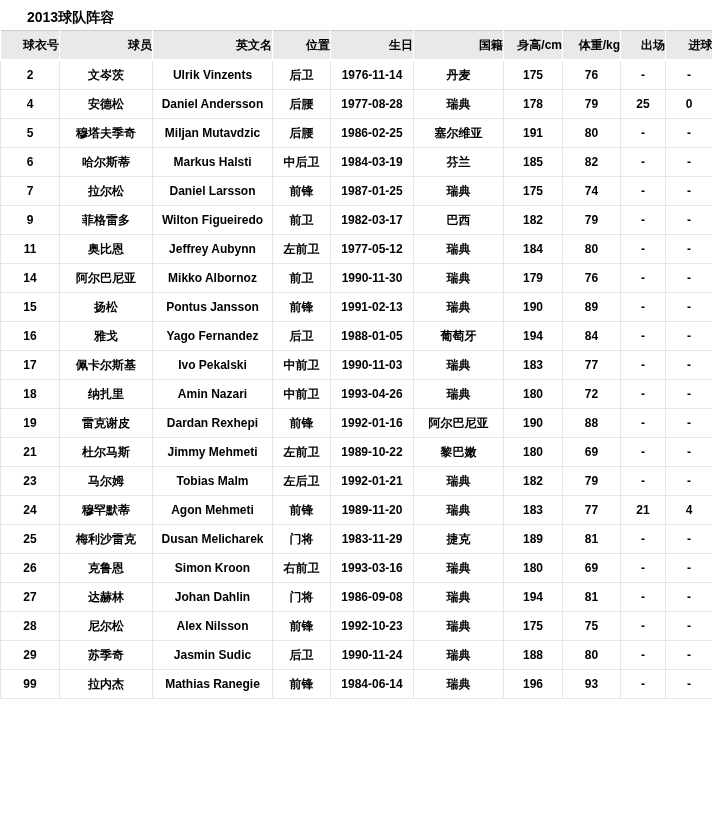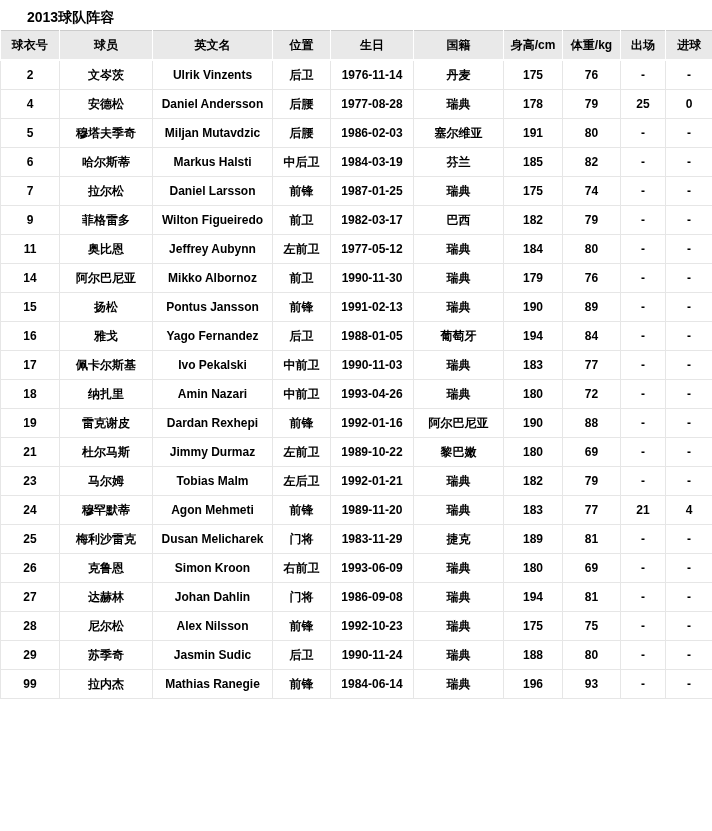--- a/index.html
+++ b/index.html
@@ -24,21 +24,21 @@
   table.roster {
     width: 712px;
     border-collapse: collapse;
     table-layout: fixed;
   }
   table.roster thead th {
     background: #e9e9e9;
     height: 28px;
     font-size: 12px;
     font-weight: bold;
-    text-align: center;
+    text-align: right;
     vertical-align: middle;
     padding: 0;
     border-top: 1px solid #cccccc;
     border-left: 1px solid #ffffff;
     border-right: 1px solid #ffffff;
     border-bottom: 2px solid #ffffff;
     overflow: hidden;
     white-space: nowrap;
   }
   table.roster thead th:first-child { border-left: none; }
@@ -111,21 +111,21 @@
         <td>178</td>
         <td>79</td>
         <td>25</td>
         <td>0</td>
       </tr>
       <tr>
         <td>5</td>
         <td>穆塔夫季奇</td>
         <td>Miljan Mutavdzic</td>
         <td>后腰</td>
-        <td>1986-02-03</td>
+        <td>1986-02-25</td>
         <td>塞尔维亚</td>
         <td>191</td>
         <td>80</td>
         <td>-</td>
         <td>-</td>
       </tr>
       <tr>
         <td>6</td>
         <td>哈尔斯蒂</td>
         <td>Markus Halsti</td>
@@ -241,21 +241,21 @@
         <td>1992-01-16</td>
         <td>阿尔巴尼亚</td>
         <td>190</td>
         <td>88</td>
         <td>-</td>
         <td>-</td>
       </tr>
       <tr>
         <td>21</td>
         <td>杜尔马斯</td>
-        <td>Jimmy Durmaz</td>
+        <td>Jimmy Mehmeti</td>
         <td>左前卫</td>
         <td>1989-10-22</td>
         <td>黎巴嫩</td>
         <td>180</td>
         <td>69</td>
         <td>-</td>
         <td>-</td>
       </tr>
       <tr>
         <td>23</td>
@@ -291,21 +291,21 @@
         <td>189</td>
         <td>81</td>
         <td>-</td>
         <td>-</td>
       </tr>
       <tr>
         <td>26</td>
         <td>克鲁恩</td>
         <td>Simon Kroon</td>
         <td>右前卫</td>
-        <td>1993-06-09</td>
+        <td>1993-03-16</td>
         <td>瑞典</td>
         <td>180</td>
         <td>69</td>
         <td>-</td>
         <td>-</td>
       </tr>
       <tr>
         <td>27</td>
         <td>达赫林</td>
         <td>Johan Dahlin</td>

